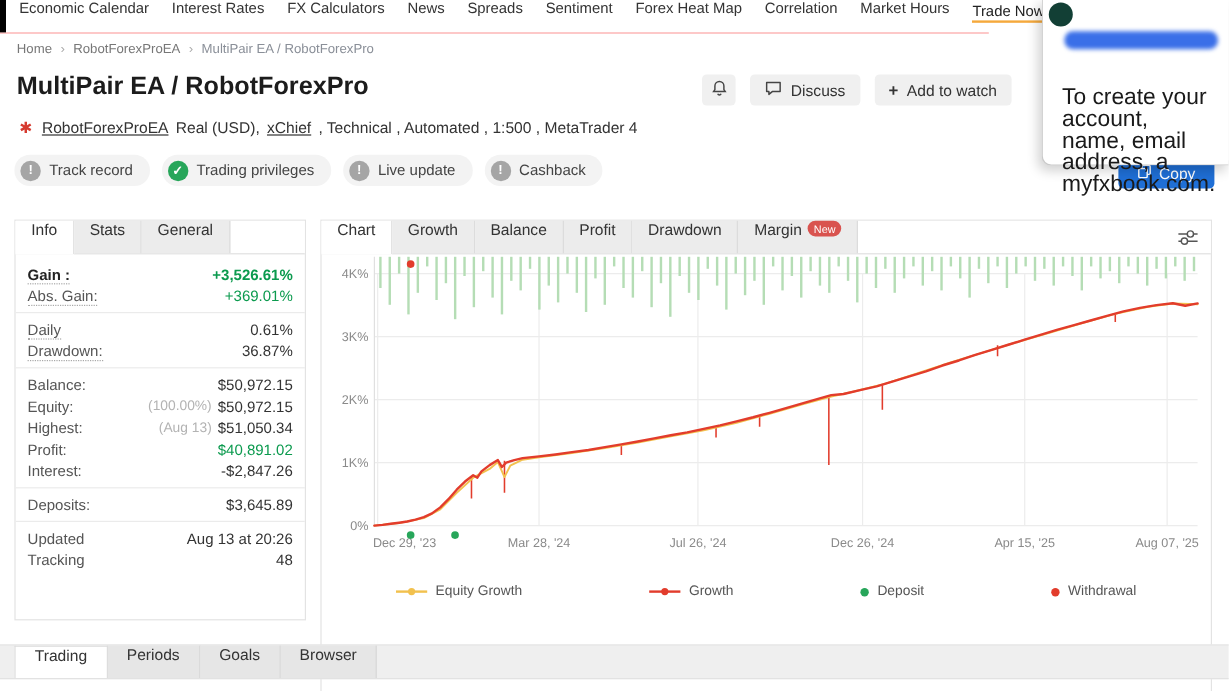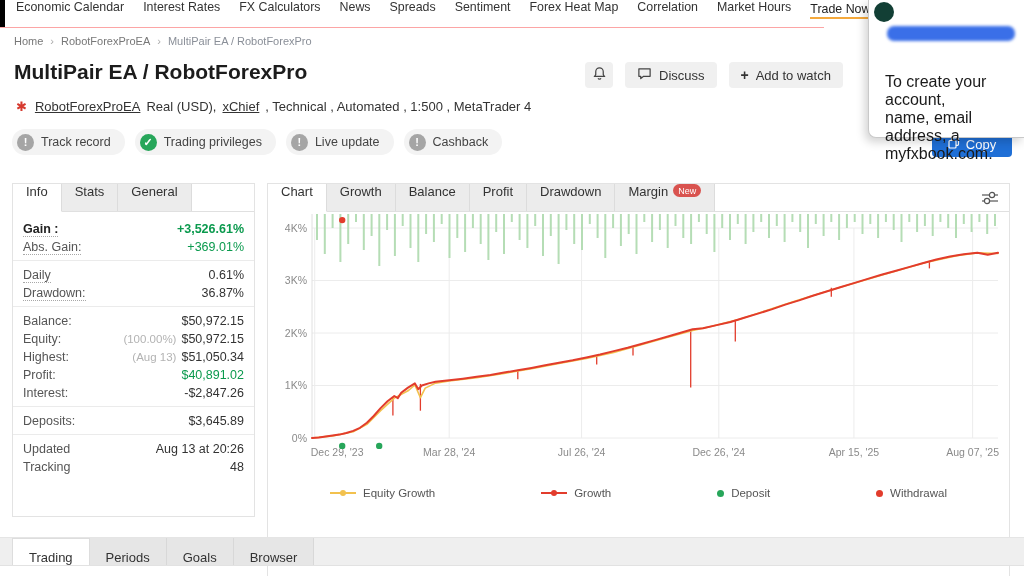--- a/index.html
+++ b/index.html
@@ -74,31 +74,31 @@
   .tick{font-size:10.5px;fill:#8a8a8a;font-family:"Liberation Sans",sans-serif}
   .legend{display:flex;justify-content:space-between;padding:3px 62px 0 62px;font-size:11.5px;color:#555}
   .legend-item{display:flex;align-items:center;gap:7px}
   .sw-line{position:relative;width:26px;height:2px;display:inline-block}
   .sw-line i{position:absolute;left:10px;top:-2px;width:6px;height:6px;border-radius:50%;display:block}
   .sw-dot{width:7px;height:7px;border-radius:50%;display:inline-block}
 
   
   .bottom-bar{position:absolute;left:0;top:537px;width:1024px;height:29px;background:#efefef;
     border-top:1px solid #e5e5e5;border-bottom:1px solid #e2e2e2;display:flex;padding-left:12px}
-  .btab{display:flex;align-items:flex-end;padding:0 16px;font-size:13px;color:#333;background:#e6e6e6;
+  .btab{display:flex;align-items:flex-start;padding:0 16px;font-size:13px;color:#333;background:#e6e6e6;
     border-right:1px solid #d8d8d8;cursor:pointer}
   .btab.active{background:#fff;border:1px solid #ddd;border-bottom:none}
 
   
   .popup{position:absolute;top:0;right:0;width:156px;height:138px;background:#fff;
     border:1px solid #c9c9c9;border-top:none;border-right:none;border-radius:0 0 0 8px;
     box-shadow:-3px 4px 10px rgba(0,0,0,.18);padding:2px 10px 0 16px;z-index:20}
   .popup-circle{position:absolute;top:2px;left:5px;width:20px;height:20px;border-radius:50%;background:#123f35}
   .popup-blur{margin:24px 0 0 2px;width:128px;height:15px;background:#3a6fe8;border-radius:7px;filter:blur(1.6px)}
-  .popup p{font-size:16px;line-height:18px;color:#1a1a1a}
+  .popup p{font-size:19px;line-height:18px;color:#1a1a1a}
   .popup p:first-of-type{margin-top:32px}
   .copy-btn{position:absolute;top:131px;right:12px;width:80px;height:26px;background:var(--blue);color:#fff;
     border:none;border-radius:4px;font-size:13px;font-family:inherit;display:flex;align-items:center;
     justify-content:center;gap:6px;cursor:pointer;z-index:10}
 </style>
 </head>
 <body>
 
 <div class="page">
 

